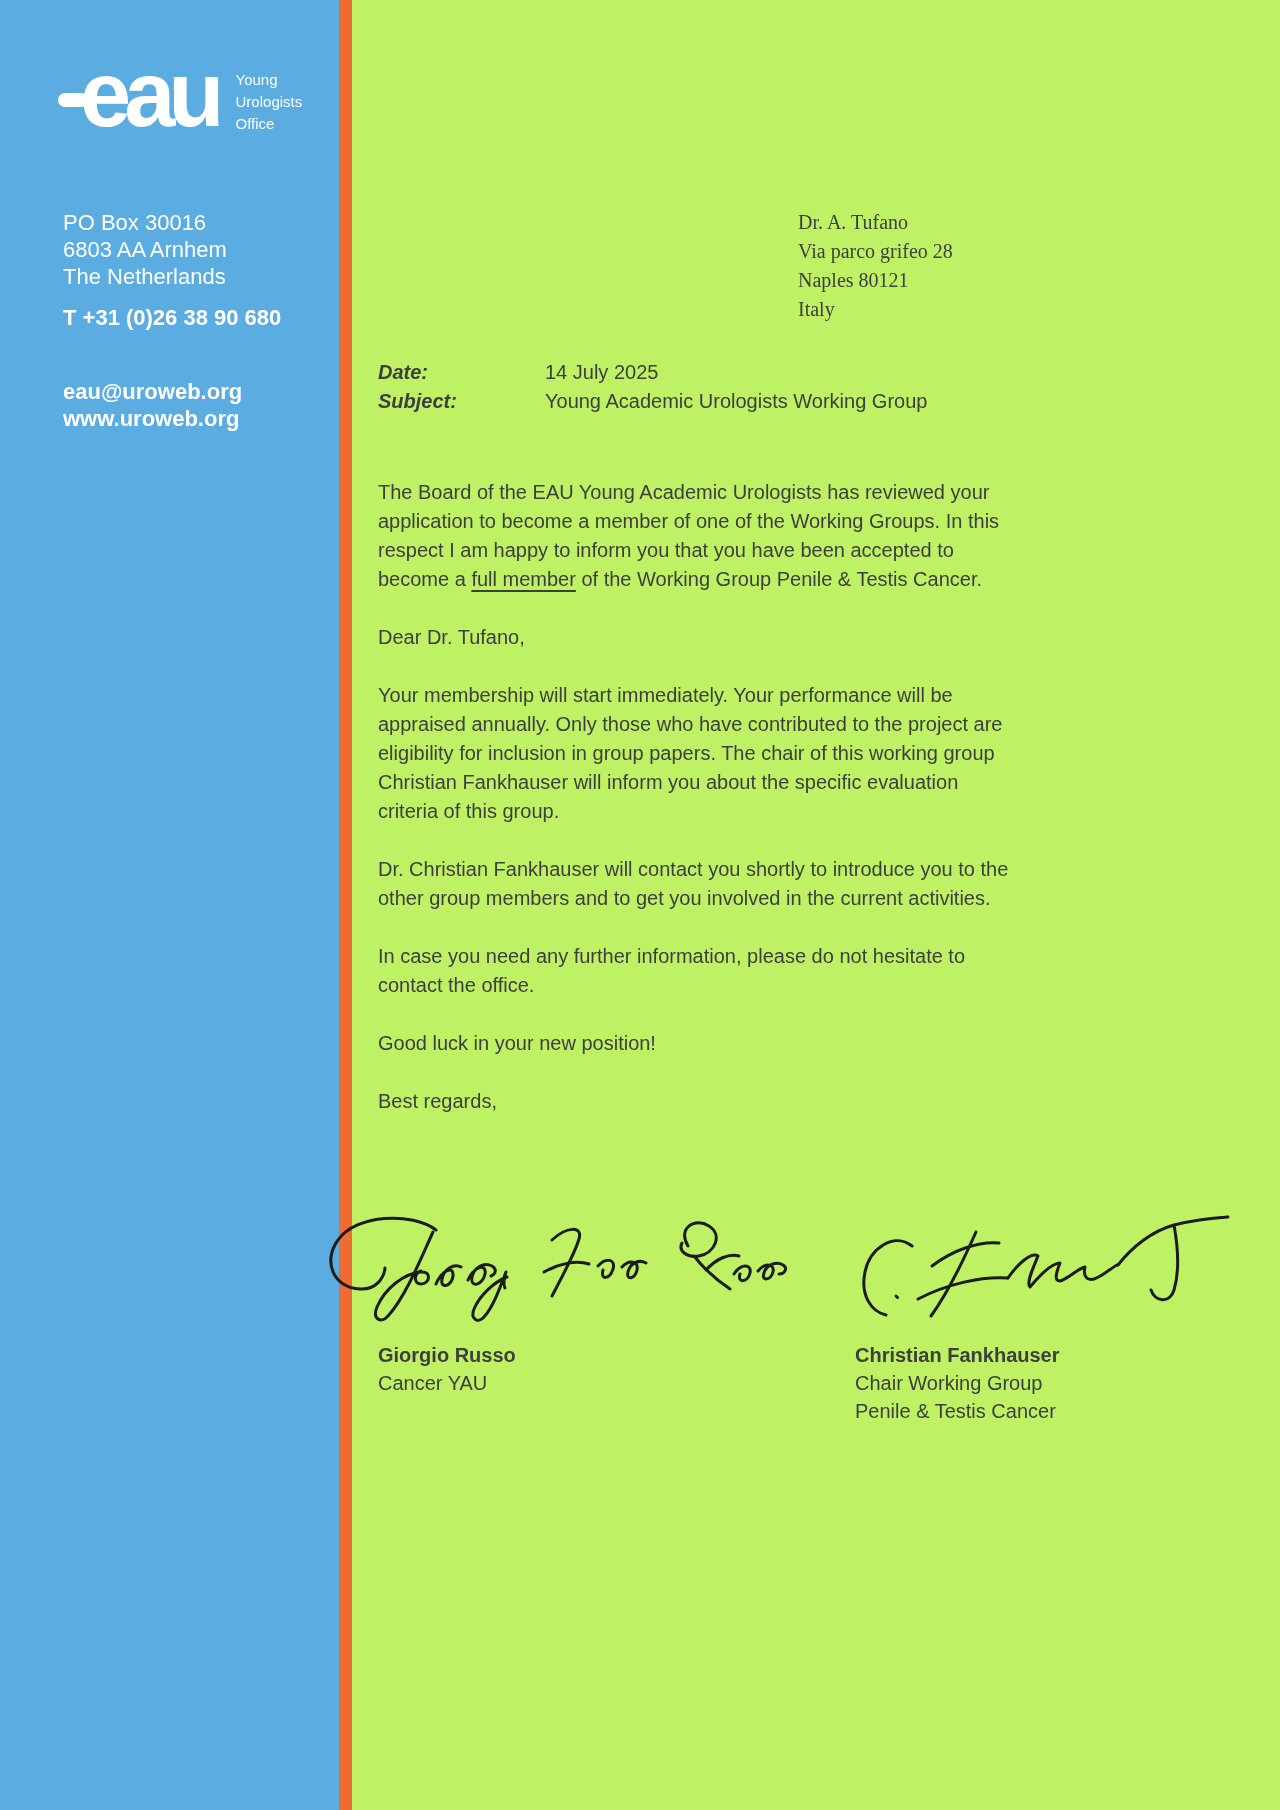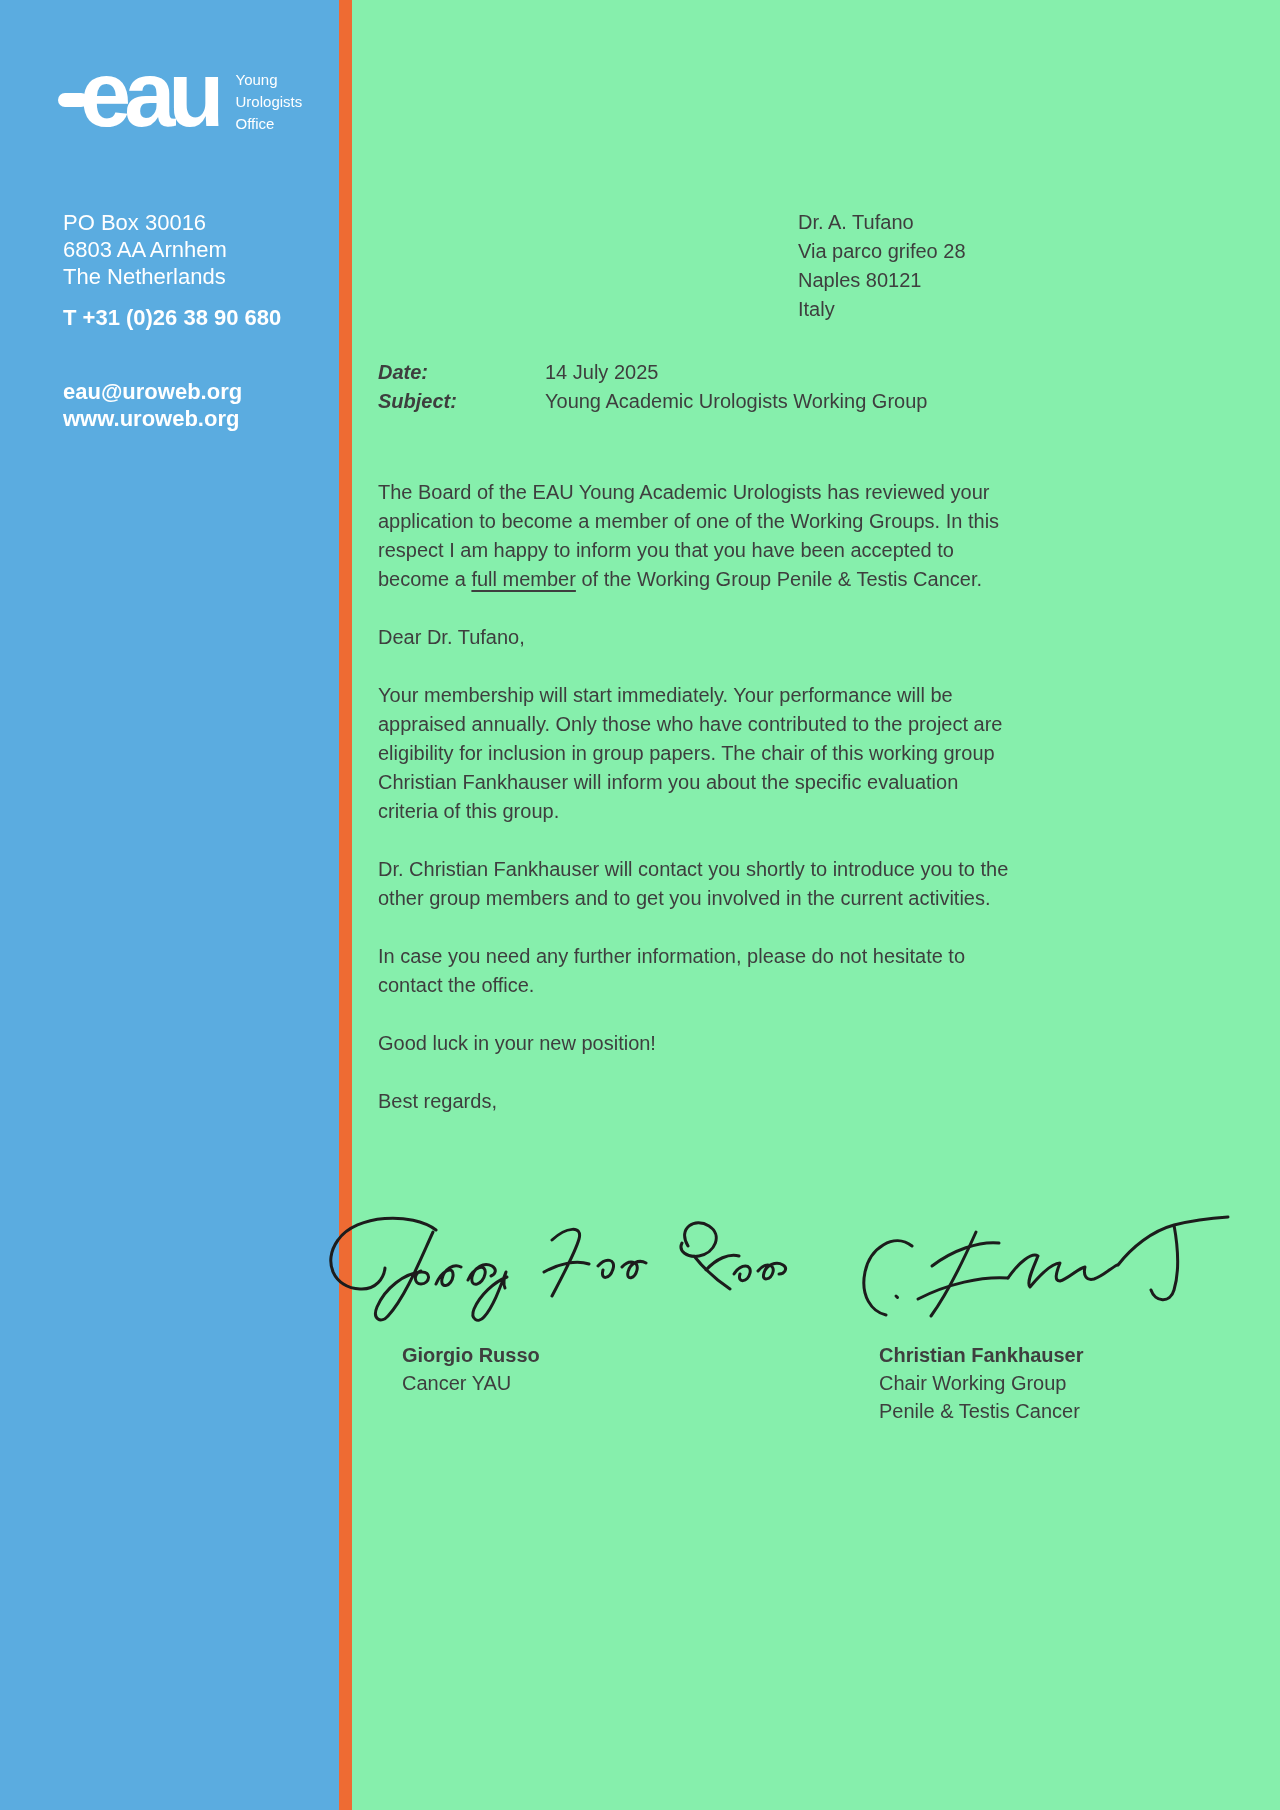--- a/index.html
+++ b/index.html
@@ -5,21 +5,21 @@
   html, body {
     margin: 0;
     padding: 0;
     background: #ffffff;
     font-family: "Liberation Sans", sans-serif;
   }
   .page {
     position: relative;
     width: 1280px;
     height: 1810px;
-    background: #86efac;
+    background: #bef264;
     overflow: hidden;
   }
 
   
   .sidebar {
     position: absolute;
     left: 0; top: 0;
     width: 339px; height: 1810px;
     background: #5BACE0;
   }
@@ -98,20 +98,21 @@
     left: 0; top: 0;
     width: 1280px; height: 1810px;
     color: #3E3E3E;
   }
   .recipient {
     position: absolute;
     left: 798px; top: 208px;
     font-size: 20px;
     line-height: 29px;
     white-space: pre-line;
+    font-family: Liberation Serif, serif;
   }
   .meta {
     position: absolute;
     left: 378px; top: 358px;
     font-size: 20px;
     line-height: 29px;
   }
   .meta-row { display: flex; }
   .meta-label {
     width: 167px;
@@ -141,21 +142,20 @@
   
   .sig-svg { position: absolute; z-index: 3; }
   .sig-russo { left: 320px; top: 1210px; }
   .sig-fank  { left: 856px; top: 1204px; }
 
   .sig-block {
     position: absolute;
     top: 1341px;
     font-size: 20px;
     line-height: 28px;
-    margin-left: 24px;
   }
   .sig-block-left  { left: 378px; }
   .sig-block-right { left: 855px; }
   .sig-name { font-weight: bold; }
   .sig-role { white-space: pre-line; }
 </style>
 </head>
 <body>
 
 <div class="page">

